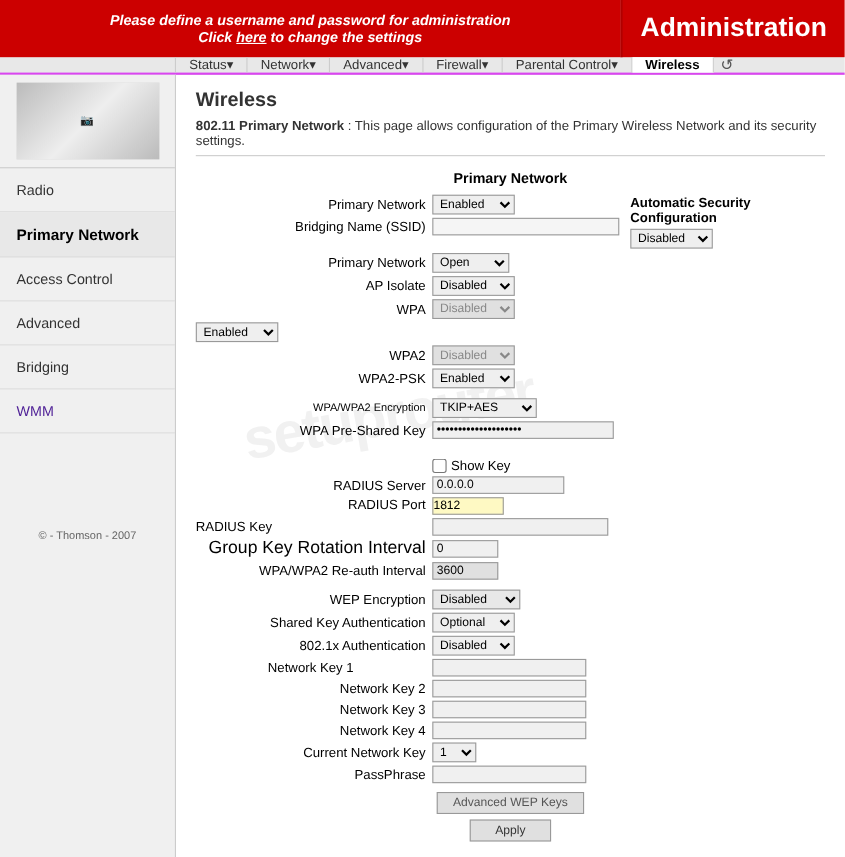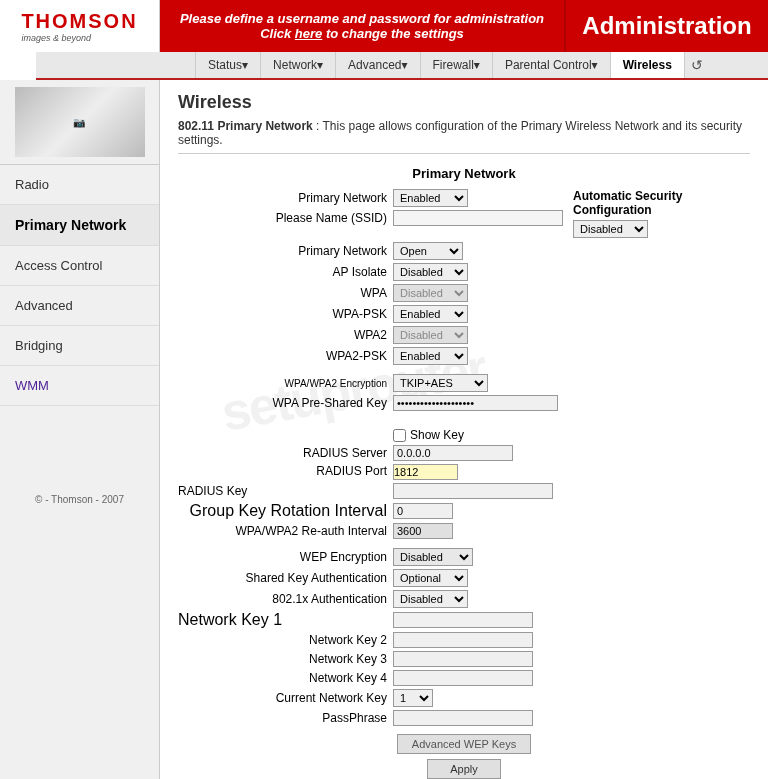--- a/index.html
+++ b/index.html
@@ -2,40 +2,34 @@
 <html><head>
   <meta charset="utf-8">
   <style>
     * { box-sizing: border-box; margin: 0; padding: 0; }
     body { font-family: Arial, sans-serif; font-size: 12px; background: #fff; width: 768px; }
   </style>
 </head>
 <body>
 
 <div style="display:flex; height:52px;">
-  <div style="width:160px; background:#fff; display:flex; align-items:center; justify-content:center; border-right:1px solid #ccc;">
-    <div>
-      <div style="color:#cc0000; font-size:20px; font-weight:bold; letter-spacing:2px;">THOMSON</div>
-      <div style="color:#555; font-size:9px; font-style:italic;">images &amp; beyond</div>
-    </div>
-  </div>
   <div style="flex:1; background:#cc0000; display:flex; flex-direction:column; align-items:center; justify-content:center;">
     <div style="color:#fff; font-size:13px; font-style:italic; font-weight:bold;">
       Please define a username and password for administration
     </div>
     <div style="color:#fff; font-size:13px; font-style:italic; font-weight:bold;">
       Click <a href="#" style="color:#fff; font-weight:bold;">here</a> to change the settings
     </div>
   </div>
   <div style="width:204px; background:#cc0000; display:flex; align-items:center; justify-content:center; border-left:2px solid #b00000;">
     <span style="color:#fff; font-size:24px; font-weight:bold;">Administration</span>
   </div>
 </div>
 
-<div style="display:flex; background:#e8e8e8; border-bottom:2px solid #b91c1c; height:28px; align-items:stretch;margin-left:36px;">
+<div style="display:flex; background:#e8e8e8; border-bottom:2px solid #d946ef; height:16px; align-items:stretch;">
   <div style="width:160px; border-right:1px solid #ccc;"></div>
   <div style="padding:0 12px; display:flex; align-items:center; font-size:12px; color:#333; cursor:pointer; border-right:1px solid #ccc;">
     <span>Status</span> ▾
   </div>
   <div style="padding:0 12px; display:flex; align-items:center; font-size:12px; color:#333; cursor:pointer; border-right:1px solid #ccc;">
     <span>Network</span> ▾
   </div>
   <div style="padding:0 12px; display:flex; align-items:center; font-size:12px; color:#333; cursor:pointer; border-right:1px solid #ccc;">
     <span>Advanced</span> ▾
   </div>
@@ -98,21 +92,21 @@
 
           <div style="display:flex; align-items:center; margin-bottom:3px;">
             <div style="width:215px; text-align:right; padding-right:6px; font-size:12px;">Primary Network</div>
             <select style="font-size:11px; padding:1px 2px; border:1px solid #999; min-width:75px;">
               <option>Enabled</option>
               <option>Disabled</option>
             </select>
           </div>
 
           <div style="display:flex; align-items:center; margin-bottom:3px;">
-            <div style="width:215px; text-align:right; padding-right:6px; font-size:12px;">Please Name (SSID)</div>
+            <div style="width:215px; text-align:right; padding-right:6px; font-size:12px;">Bridging Name (SSID)</div>
             <input type="text" style="width: 170px; font-size: 11px; border: 1px solid rgb(153, 153, 153); padding: 1px 3px; background: rgb(245, 245, 245);" value="">
           </div>
         </div>
         <div style="margin-left:10px; margin-top:0;">
           <div style="font-weight:bold; font-size:12px; margin-bottom:3px;">Automatic Security Configuration</div>
           <select style="font-size:11px; padding:1px 2px; border:1px solid #999; min-width:75px;">
             <option>Disabled</option>
             <option>Enabled</option>
           </select>
         </div>
@@ -136,21 +130,20 @@
 
       <div style="display:flex; align-items:center; margin-bottom:3px;">
         <div style="width:215px; text-align:right; padding-right:6px; font-size:12px;">WPA</div>
         <select style="font-size:11px; padding:1px 2px; border:1px solid #999; min-width:75px; background:#e0e0e0; color:#888;">
           <option>Disabled</option>
           <option>Enabled</option>
         </select>
       </div>
 
       <div style="display:flex; align-items:center; margin-bottom:3px;">
-        <div style="width:215px; text-align:right; padding-right:6px; font-size:12px;">WPA-PSK</div>
         <select style="font-size:11px; padding:1px 2px; border:1px solid #999; min-width:75px;">
           <option>Enabled</option>
           <option>Disabled</option>
         </select>
       </div>
 
       <div style="display:flex; align-items:center; margin-bottom:3px;">
         <div style="width:215px; text-align:right; padding-right:6px; font-size:12px;">WPA2</div>
         <select style="font-size:11px; padding:1px 2px; border:1px solid #999; min-width:75px; background:#e0e0e0; color:#888;">
           <option>Disabled</option>
@@ -233,21 +226,21 @@
 
       <div style="display:flex; align-items:center; margin-bottom:3px;">
         <div style="width:215px; text-align:right; padding-right:6px; font-size:12px;">802.1x Authentication</div>
         <select style="font-size:11px; padding:1px 2px; border:1px solid #999; min-width:75px;">
           <option>Disabled</option>
           <option>Enabled</option>
         </select>
       </div>
 
       <div style="display:flex; align-items:center; margin-bottom:3px;">
-        <div style="width:215px; text-align:left; padding-right:6px; font-size:16px;">Network Key 1</div>
+        <div style="width:215px; text-align:center; padding-right:6px; font-size:12px;">Network Key 1</div>
         <input type="text" style="width: 140px; font-size: 11px; border: 1px solid rgb(153, 153, 153); padding: 1px 3px; background: rgb(240, 240, 240);" value="">
       </div>
 
       <div style="display:flex; align-items:center; margin-bottom:3px;">
         <div style="width:215px; text-align:right; padding-right:6px; font-size:12px;">Network Key 2</div>
         <input type="text" style="width: 140px; font-size: 11px; border: 1px solid rgb(153, 153, 153); padding: 1px 3px; background: rgb(240, 240, 240);" value="">
       </div>
 
       <div style="display:flex; align-items:center; margin-bottom:3px;">
         <div style="width:215px; text-align:right; padding-right:6px; font-size:12px;">Network Key 3</div>

